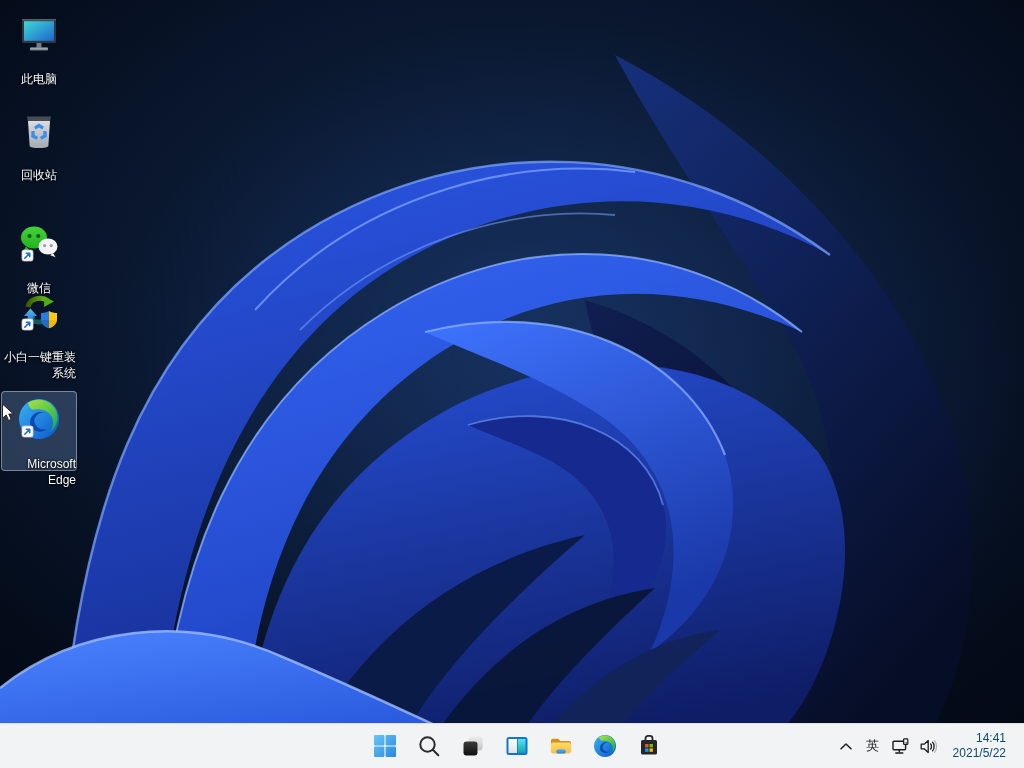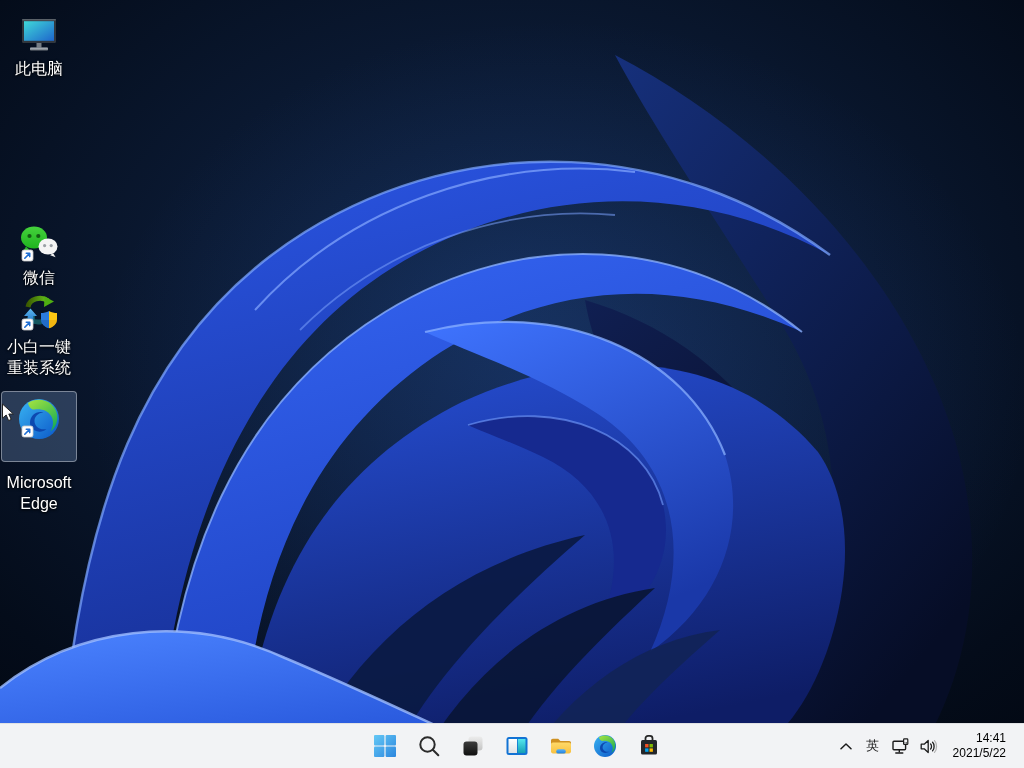--- a/index.html
+++ b/index.html
@@ -19,22 +19,22 @@
     padding-top:5px; border:1px solid transparent; border-radius:4px;
     cursor:default;
   }
   .icon-cell.selected {
     background:rgba(125,160,205,0.30);
     border:1px solid rgba(255,255,255,0.38);
   }
   .icon-art { width:44px; height:44px; position:relative; }
   .icon-art svg { display:block; }
   .icon-label {
-    margin-top:3px; font-size:16px; line-height:1.3; color:#ffffff;
-    text-align:center; max-width:74px; word-break:break-word;
+    margin-top:16px; font-size:12px; line-height:1.3; color:#ffffff;
+    text-align:right; max-width:74px; word-break:break-word;
     text-shadow:0 1px 3px rgba(0,0,0,0.95), 0 0 2px rgba(0,0,0,0.8);
   }
 
   
   .taskbar {
     position:absolute; left:0; right:0; bottom:0; height:45px;
     background:#f2f3f5; border-top:1px solid rgba(0,0,0,0.07);
   }
   .tb-center {
     position:absolute; left:calc(50% + 5px); top:0; height:100%;
@@ -54,21 +54,21 @@
   .tray-btn {
     border:none; background:transparent; border-radius:4px;
     display:flex; align-items:center; justify-content:center;
     height:36px; cursor:pointer; color:#1b1b1b;
   }
   .tray-chevron { width:26px; }
   .tray-ime { width:28px; font-size:13px; }
   .tray-net, .tray-vol { width:28px; }
   .tray-clock {
     margin-left:6px; padding:2px 4px; text-align:right;
-    font-size:12px; line-height:15px; color:#000000;
+    font-size:12px; line-height:15px; color:#0c4a6e;
     display:flex; flex-direction:column; align-items:flex-end;
   }
 
   
   .cursor { position:absolute; left:1px; top:403px; pointer-events:none; }
 </style>
 </head>
 <body>
 
 <div class="screen">
@@ -162,20 +162,40 @@
         <rect x="5" y="7" width="34" height="24" rx="1.5" fill="#31373e"></rect>
         <rect x="5" y="7" width="34" height="1.6" rx="0.8" fill="#5a6168"></rect>
         <rect x="7" y="9.2" width="30" height="19.6" fill="url(#pcScr)"></rect>
         <rect x="19.5" y="31" width="5" height="4.5" fill="#757c84"></rect>
         <rect x="13" y="35.5" width="18" height="3" rx="0.8" fill="url(#pcBase)"></rect>
       </svg>
     </div>
     <div class="icon-label">此电脑</div>
   </div>
 
+  <div class="icon-cell" style="top:102px;">
+    <div class="icon-art">
+      <svg width="44" height="44" viewBox="0 0 44 44">
+        <defs>
+          <linearGradient id="binBody" x1="0" y1="0" x2="0" y2="1">
+            <stop offset="0" stop-color="#dadde1"></stop>
+              <stop offset="1" stop-color="#a3aab2"></stop>
+          </linearGradient>
+        </defs>
+        <path d="M10,8.5 h24 l-0.9,4.5 H10.9 Z" fill="#474d54"></path>
+        <path d="M11,13 h22 l-1.6,24.5 c-0.1,1.9 -4,2.6 -9.4,2.6 c-5.4,0 -9.3,-0.7 -9.4,-2.6 Z" fill="url(#binBody)"></path>
+        <g fill="#3b8de8">
+          <path id="rbA" d="M22,15.5 l5,3.2 -1.6,2.8 -3.4,-2 -3.4,2 -1.6,-2.8 Z"></path>
+          <use href="#rbA" transform="rotate(120 22 24.5)"></use>
+          <use href="#rbA" transform="rotate(240 22 24.5)"></use>
+        </g>
+      </svg>
+    </div>
+    <div class="icon-label">回收站</div>
+  </div>
 
   <div class="icon-cell" style="top:215px;">
     <div class="icon-art">
       <svg width="44" height="44" viewBox="0 0 44 44">
         <defs>
           <linearGradient id="wxGrn" x1="0" y1="0" x2="0" y2="1">
             <stop offset="0" stop-color="#45d23c"></stop>
               <stop offset="1" stop-color="#1fb41f"></stop>
           </linearGradient>
         </defs>
@@ -225,21 +245,21 @@
         </g>
         <g>
           <rect x="5" y="29" width="11" height="11" rx="2" fill="#ffffff" stroke="#c9c9c9" stroke-width="0.8"></rect>
           <path d="M7.8,37.2 L12.6,32.4 M9.3,32.2 h3.4 v3.4" fill="none" stroke="#1f6fd4" stroke-width="1.6" stroke-linecap="round" stroke-linejoin="round"></path>
         </g>
       </svg>
     </div>
     <div class="icon-label">小白一键重装系统</div>
   </div>
 
-  <div class="icon-cell selected" style="top:391px; height:71px;gap:29px;">
+  <div class="icon-cell selected" style="top:391px; height:80px;">
     <div class="icon-art">
       <svg width="44" height="44" viewBox="0 0 44 44">
         <defs>
           <linearGradient id="egdBlu" x1="0" y1="0" x2="1" y2="1">
             <stop offset="0" stop-color="#39b4f2"></stop>
               <stop offset="1" stop-color="#0b57c8"></stop>
           </linearGradient>
           <linearGradient id="egdGrn" x1="0" y1="0" x2="0.7" y2="1">
             <stop offset="0" stop-color="#a6e43f"></stop>
               <stop offset="1" stop-color="#1fae53"></stop>

